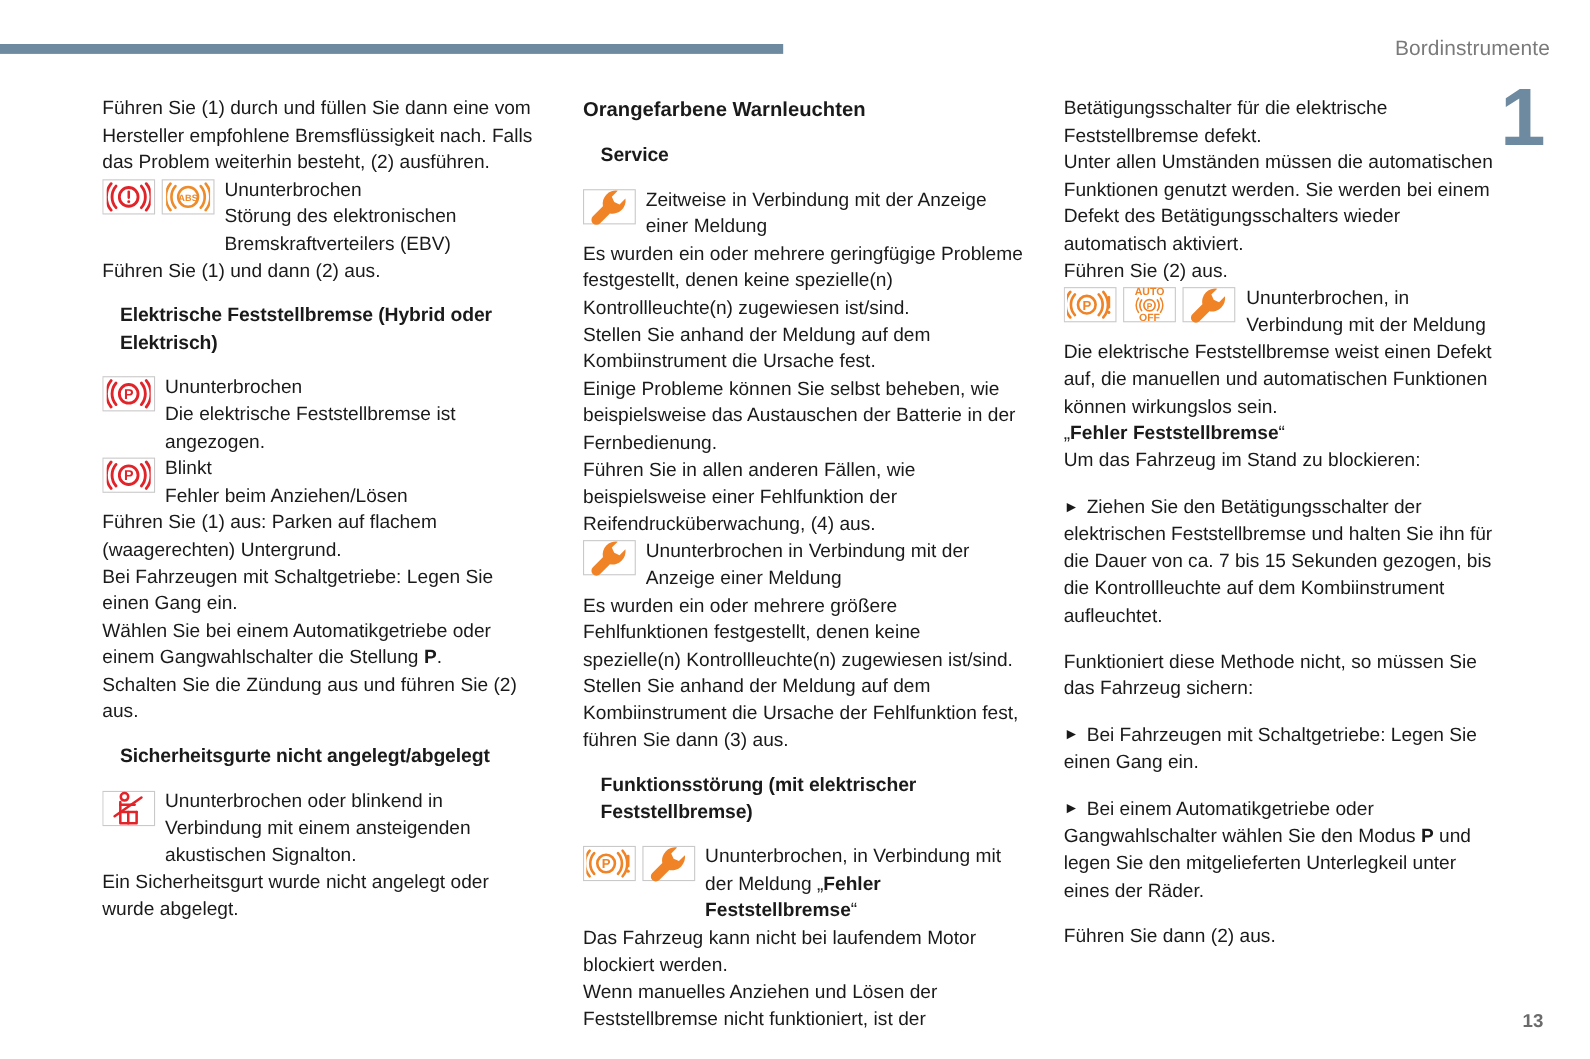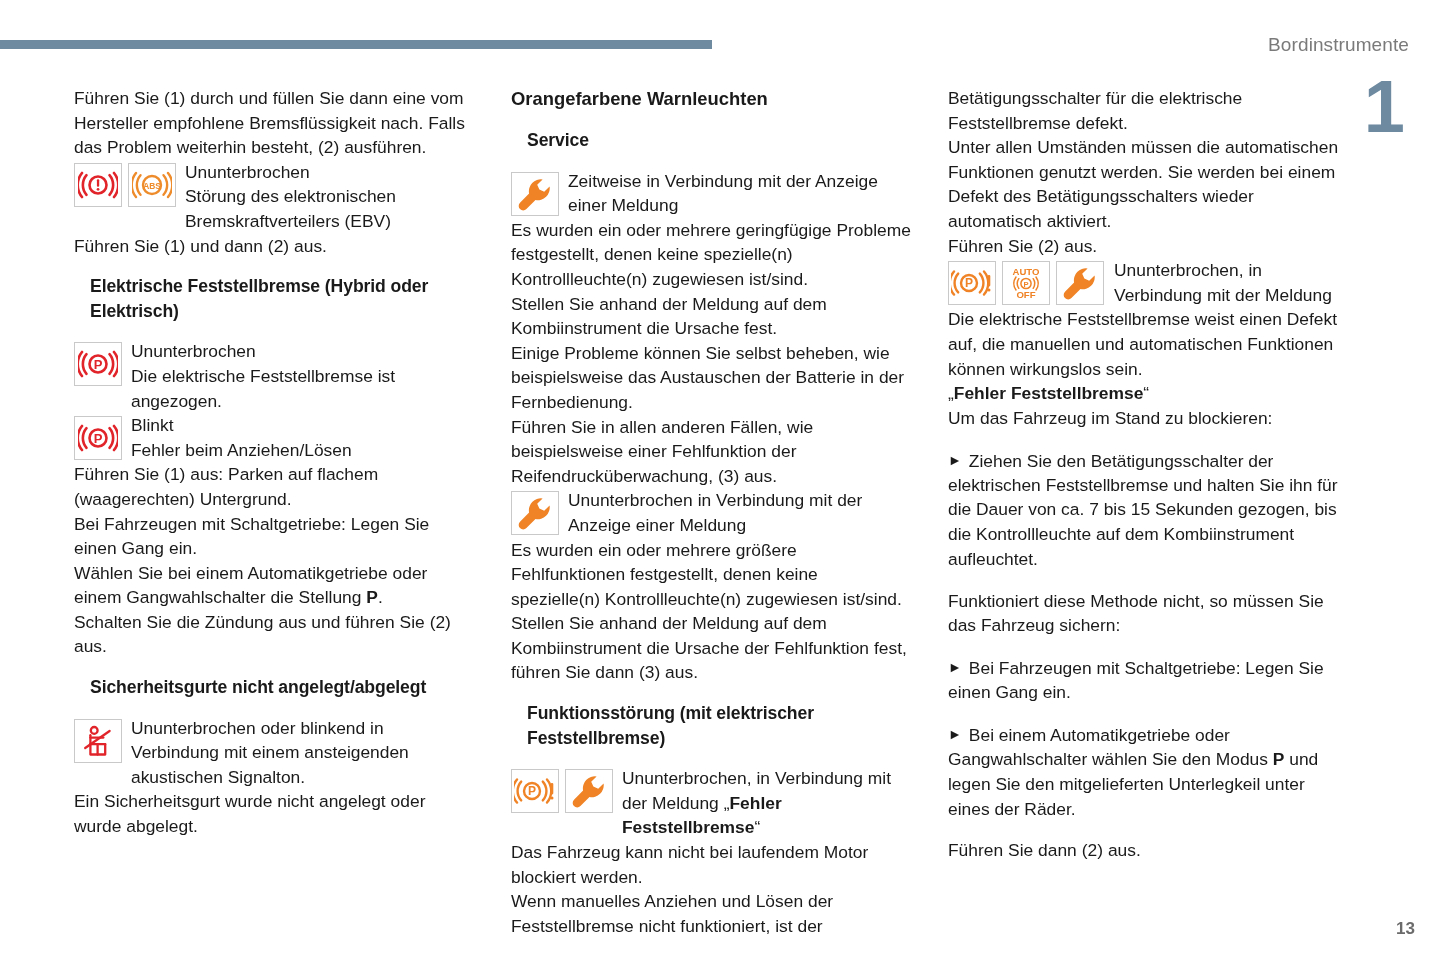--- a/index.html
+++ b/index.html
@@ -39,31 +39,31 @@
     right: 42px;
     top: 70px;
     font-size: 74px;
     font-weight: bold;
     color: #6d8aa0;
     line-height: 1;
     letter-spacing: -2px;
   }
   #page-number {
     position: absolute;
-    right: 30px;
+    right: 42px;
     bottom: 24px;
     font-size: 17px;
     font-weight: bold;
     color: #6b6b6b;
   }
 
   
   #columns {
     position: absolute;
-    left: 74px;
+    left: 93px;
     top: 86px;
     width: 1275px;
     display: flex;
     gap: 37px;
   }
   .col {
     width: 400px;
   }
 
   
@@ -95,21 +95,21 @@
     float: left;
     margin: 3px 9px 1px 0;
     display: flex;
     gap: 6px;
   }
   .icons.tight { margin-right: 10px; }
   .iconrow .para { overflow: hidden; }
 
   .sym {
     width: 48px;
-    height: 44px;
+    height: 32px;
     border: 1px solid #c9c9c9;
     background: #fff;
     box-sizing: border-box;
     display: flex;
     align-items: center;
     justify-content: center;
     flex: 0 0 auto;
   }
   .sym svg { display: block; }
 
@@ -257,21 +257,21 @@
                      A4.0 4.0 0 0 1 3.0 26.7 L12.1 17.6
                      A12 12 0 0 1 25.6 3.4 Z" fill="#ef8326"></path>
           </svg>
         </span>
       </div>
       <p class="para">Zeitweise in Verbindung mit der Anzeige einer Meldung</p>
     </div>
     <p class="para">Es wurden ein oder mehrere geringfügige Probleme festgestellt, denen keine spezielle(n) Kontrollleuchte(n) zugewiesen ist/sind.</p>
     <p class="para">Stellen Sie anhand der Meldung auf dem Kombiinstrument die Ursache fest.</p>
     <p class="para">Einige Probleme können Sie selbst beheben, wie beispielsweise das Austauschen der Batterie in der Fernbedienung.</p>
-    <p class="para">Führen Sie in allen anderen Fällen, wie beispielsweise einer Fehlfunktion der Reifendrucküberwachung, (3) aus.</p>
+    <p class="para">Führen Sie in allen anderen Fällen, wie beispielsweise einer Fehlfunktion der Reifendrucküberwachung, (4) aus.</p>
 
     <div class="iconrow">
       <div class="icons">
         <span class="sym">
           <svg width="36" height="36" viewBox="0 0 36 36">
             <path d="M25.6 3.4 L20.2 8.8 L22.4 13.6 L27.2 15.8 L32.6 10.4
                      A12 12 0 0 1 18.5 24.0 L9.4 33.1
                      A4.0 4.0 0 0 1 3.0 26.7 L12.1 17.6
                      A12 12 0 0 1 25.6 3.4 Z" fill="#ef8326"></path>
           </svg>

